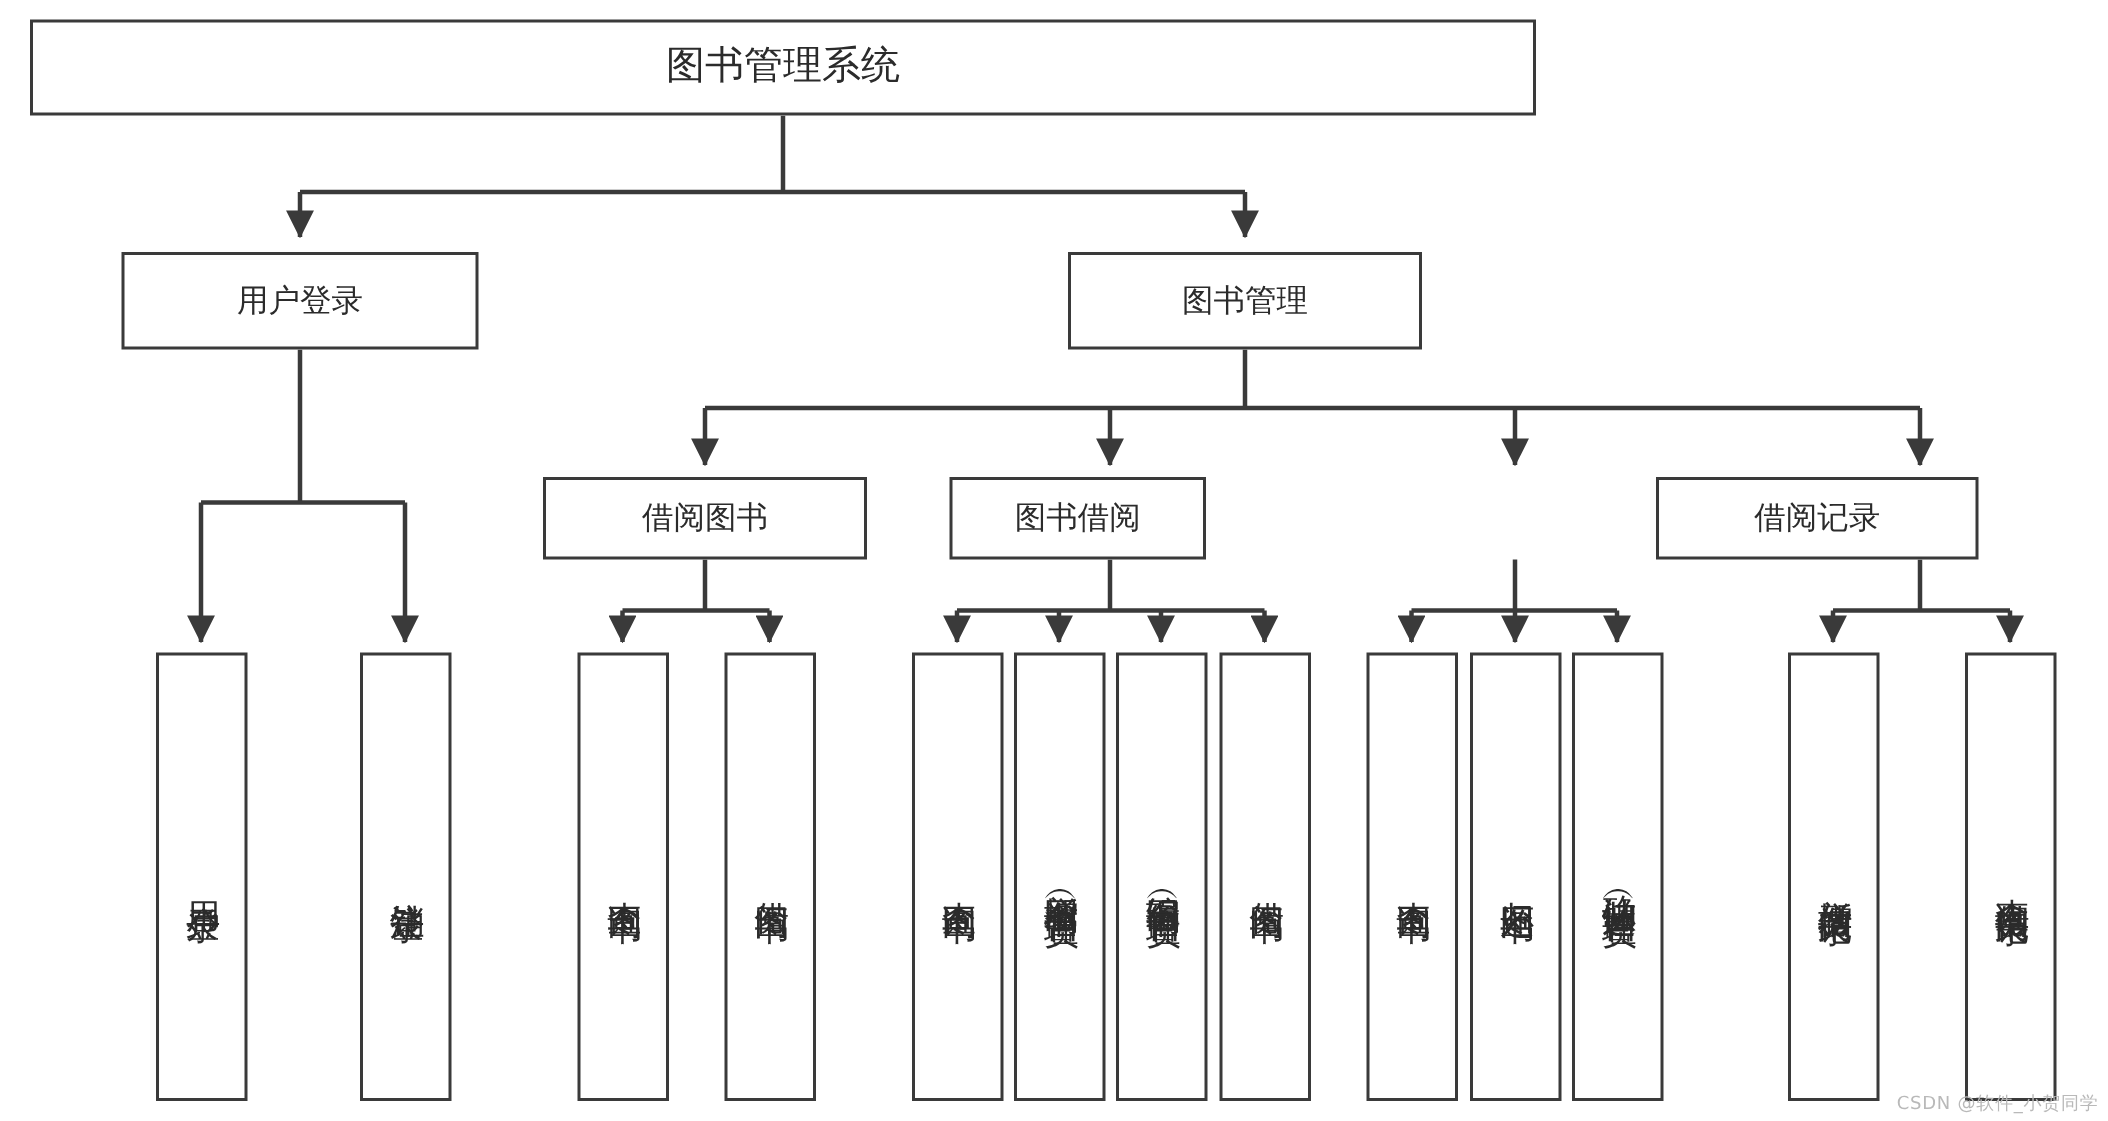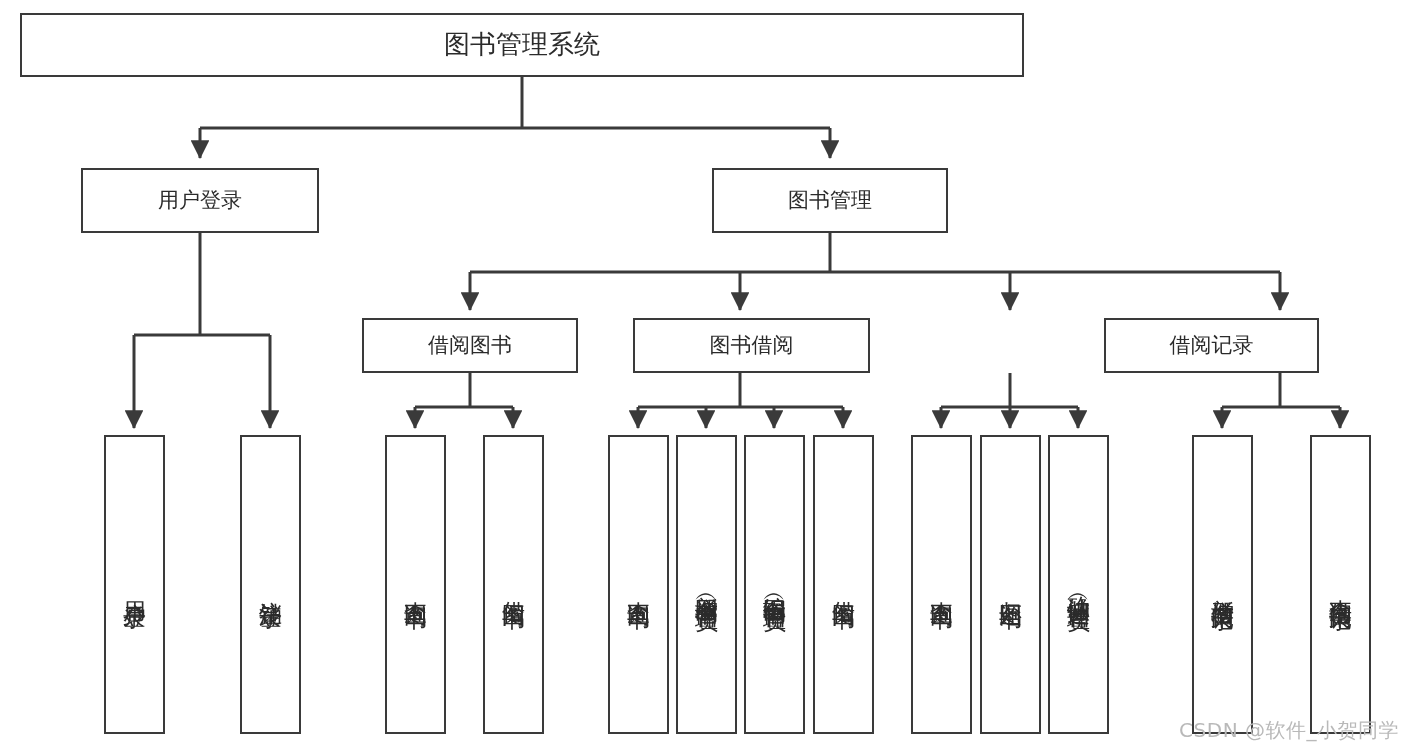--- a/index.html
+++ b/index.html
@@ -50,21 +50,21 @@
     writing-mode:vertical-rl;
     text-orientation:upright;
     font-size:23px;
     letter-spacing:2px;
     line-height:1;
   }
   .watermark{
     position:absolute;
     right:6px;
     bottom:3px;
-    font-size:20px;
+    font-size:12px;
     color:#b9b9b9;
     letter-spacing:0.5px;
     white-space:nowrap;
     z-index:5;
   }
 </style>
 </head>
 <body>
 
 <div id="diagram">
@@ -128,21 +128,21 @@
   </div>
 
   <div class="node horiz" style="left:712px;top:168px;width:236px;height:65px;">
     <span class="lbl">图书管理</span>
   </div>
 
   <div class="node horiz" style="left:362px;top:318px;width:216px;height:55px;">
     <span class="lbl">借阅图书</span>
   </div>
 
-  <div class="node horiz" style="left:633px;top:318px;width:237px;height:55px;align-items:center;">
+  <div class="node horiz" style="left:633px;top:318px;width:171px;height:55px;align-items:center;">
     <span class="lbl">图书借阅</span>
   </div>
 
 
   <div class="node horiz" style="left:1104px;top:318px;width:215px;height:55px;">
     <span class="lbl">借阅记录</span>
   </div>
 
   <div class="node vert" style="left:104px;top:435px;width:61px;height:299px;">
     <span class="lbl">用户登录</span>

